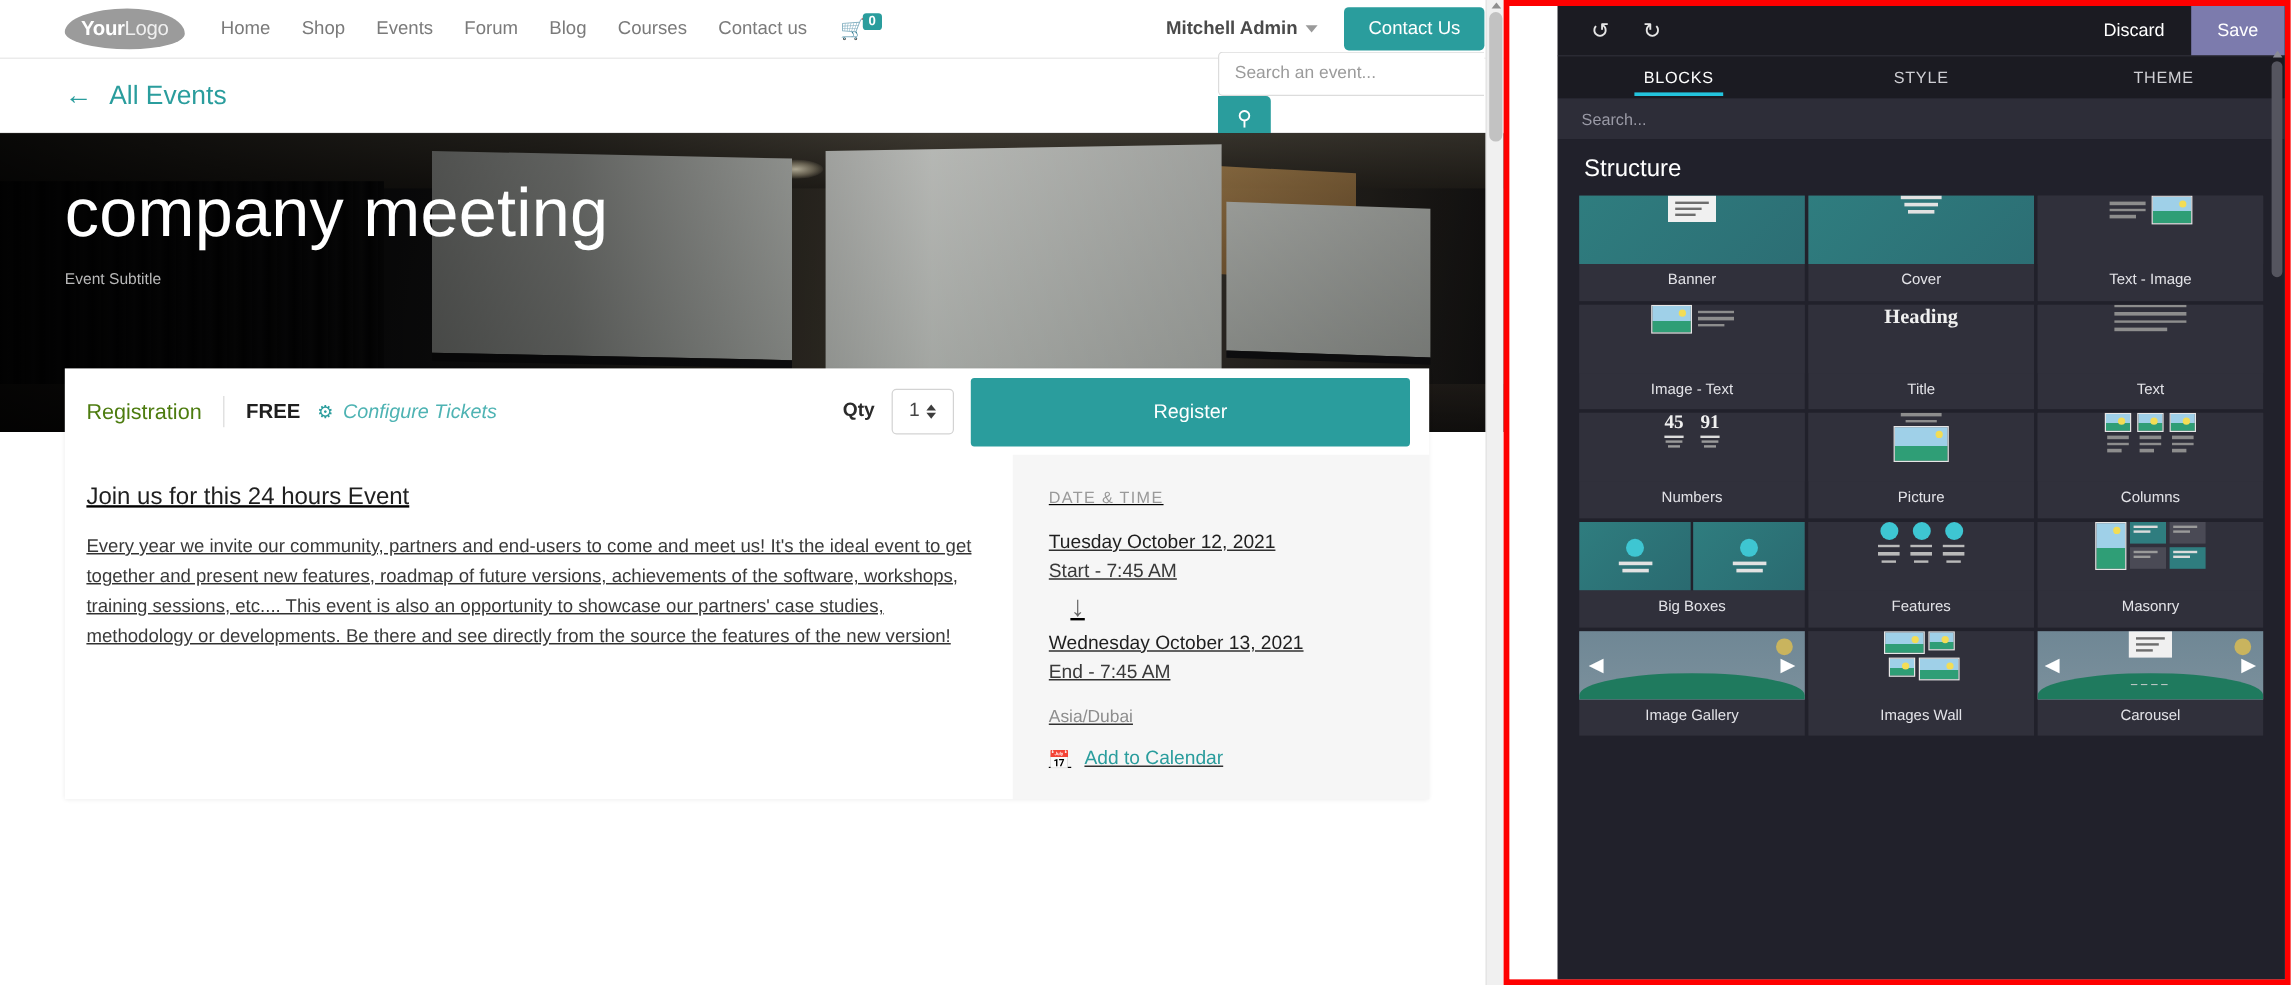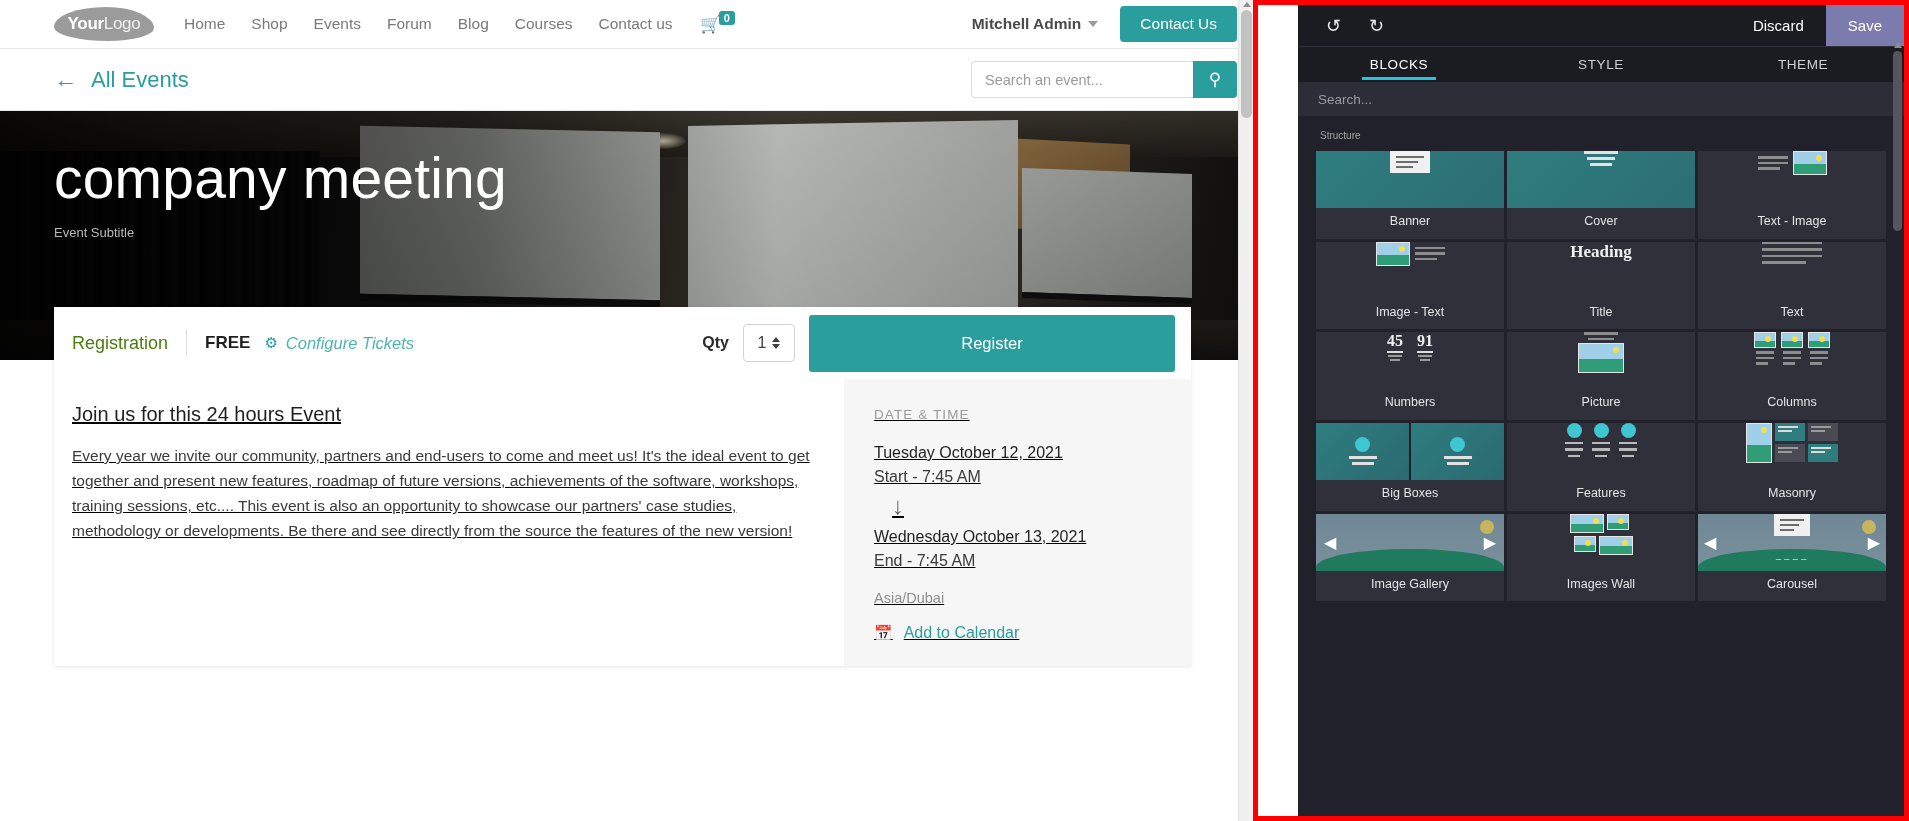--- a/index.html
+++ b/index.html
@@ -44,21 +44,21 @@
   }
 
   
   .subhead {
     height: 63px; border-top: 1px solid #e7e7e7; border-bottom: 1px solid #e7e7e7;
     display: flex; align-items: center; padding: 0 16px 0 54px; background: #fff;
   }
   .allevents { display: flex; align-items: center; gap: 14px; text-decoration: none; }
   .arrow-left { font-size: 23px; color: #2a9d9d; line-height: 1; }
   .allevents span.lbl { font-size: 22px; color: #2a9d9d; }
-  .searchwrap { margin-left: auto; display: flex; }
+  .searchwrap { margin-left: auto; display: flex; flex-direction: column; }
   .searchwrap input {
     width: 222px; height: 37px; border: 1px solid #dcdcdc; border-right: none;
     border-radius: 4px 0 0 4px; padding: 0 13px; font-size: 14.5px; color: #555;
     font-family: "Liberation Sans", sans-serif; outline: none;
   }
   .searchwrap input::placeholder { color: #9b9b9b; }
   .searchwrap button {
     width: 44px; height: 37px; background: #2a9d9d; border: none; border-radius: 0 4px 4px 0;
     color: #fff; font-size: 17px; cursor: pointer;
   }
@@ -159,21 +159,21 @@
   .ed-tab.active { color: #fff; }
   .ed-tab.active::after {
     content: ""; position: absolute; left: 50%; transform: translateX(-50%);
     bottom: 2px; width: 74px; height: 3px; background: #23c4dd;
   }
 
   .ed-search { height: 34px; background: #2d2d38; display: flex; align-items: center; padding: 0 20px; }
   .ed-search span { color: #9a9aa6; font-size: 13.5px; }
 
   .ed-body { position: absolute; left: 0; right: 0; top: 111px; bottom: 0; background: #21212b; padding: 0 18px; }
-  .ed-sect-title { color: #a3a3a3; font-size: 10px; padding: 14px 4px 10px 4px; }
+  .ed-sect-title { color: #ffffff; font-size: 20px; padding: 14px 4px 10px 4px; }
   .blk-grid { display: grid; grid-template-columns: repeat(3, 1fr); gap: 3px; }
   .blk { background: #30303b; display: flex; flex-direction: column; }
   .blk-thumb { height: 57px; display: flex; align-items: flex-start; justify-content: center; position: relative; overflow:hidden; }
   .blk-thumb.teal { background: linear-gradient(135deg,#2f7d7f,#2c6e74); }
   .blk-thumb.dark { background: #30303b; }
   .blk-thumb.scene { background: linear-gradient(180deg,#6f8795,#7b909c); }
   .blk-label { text-align: center; color: #e3e3e8; font-size: 12.5px; padding: 6px 2px 9px; line-height: 1.25; }
 
   
   .mini-card { width: 40px; background: #f0f0f0; padding: 5px 6px; display:flex; flex-direction:column; gap:3px; }

